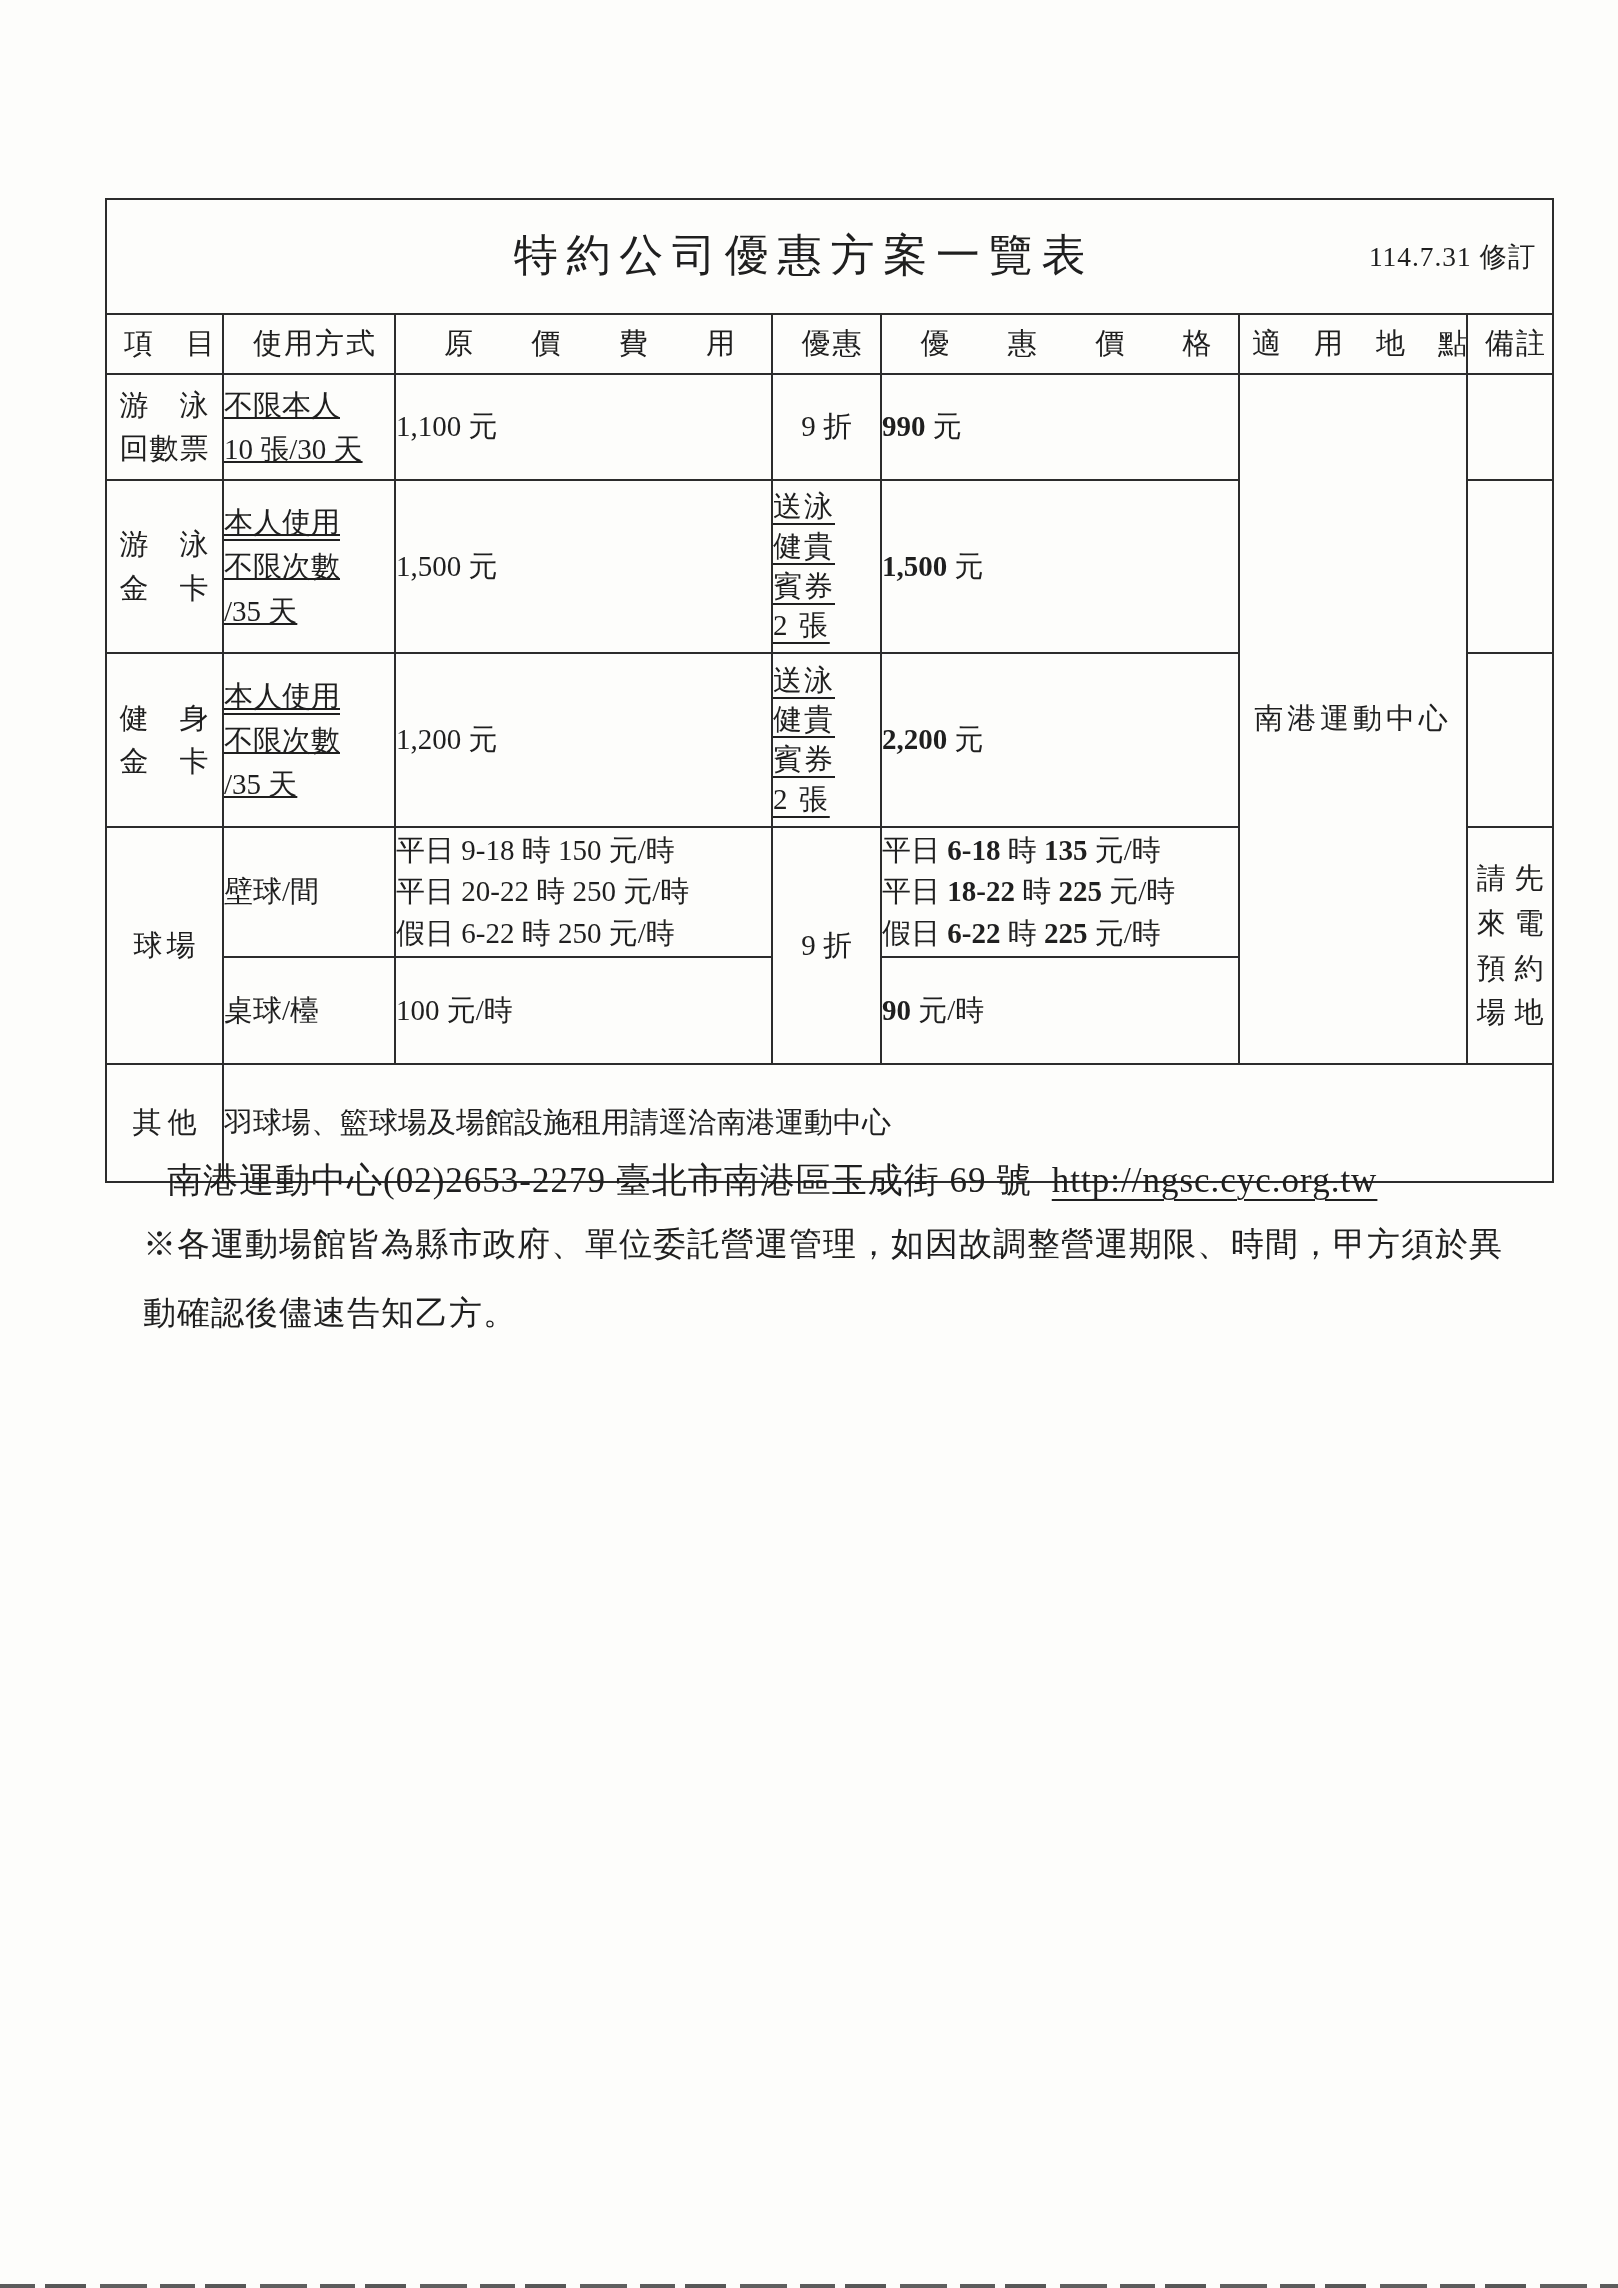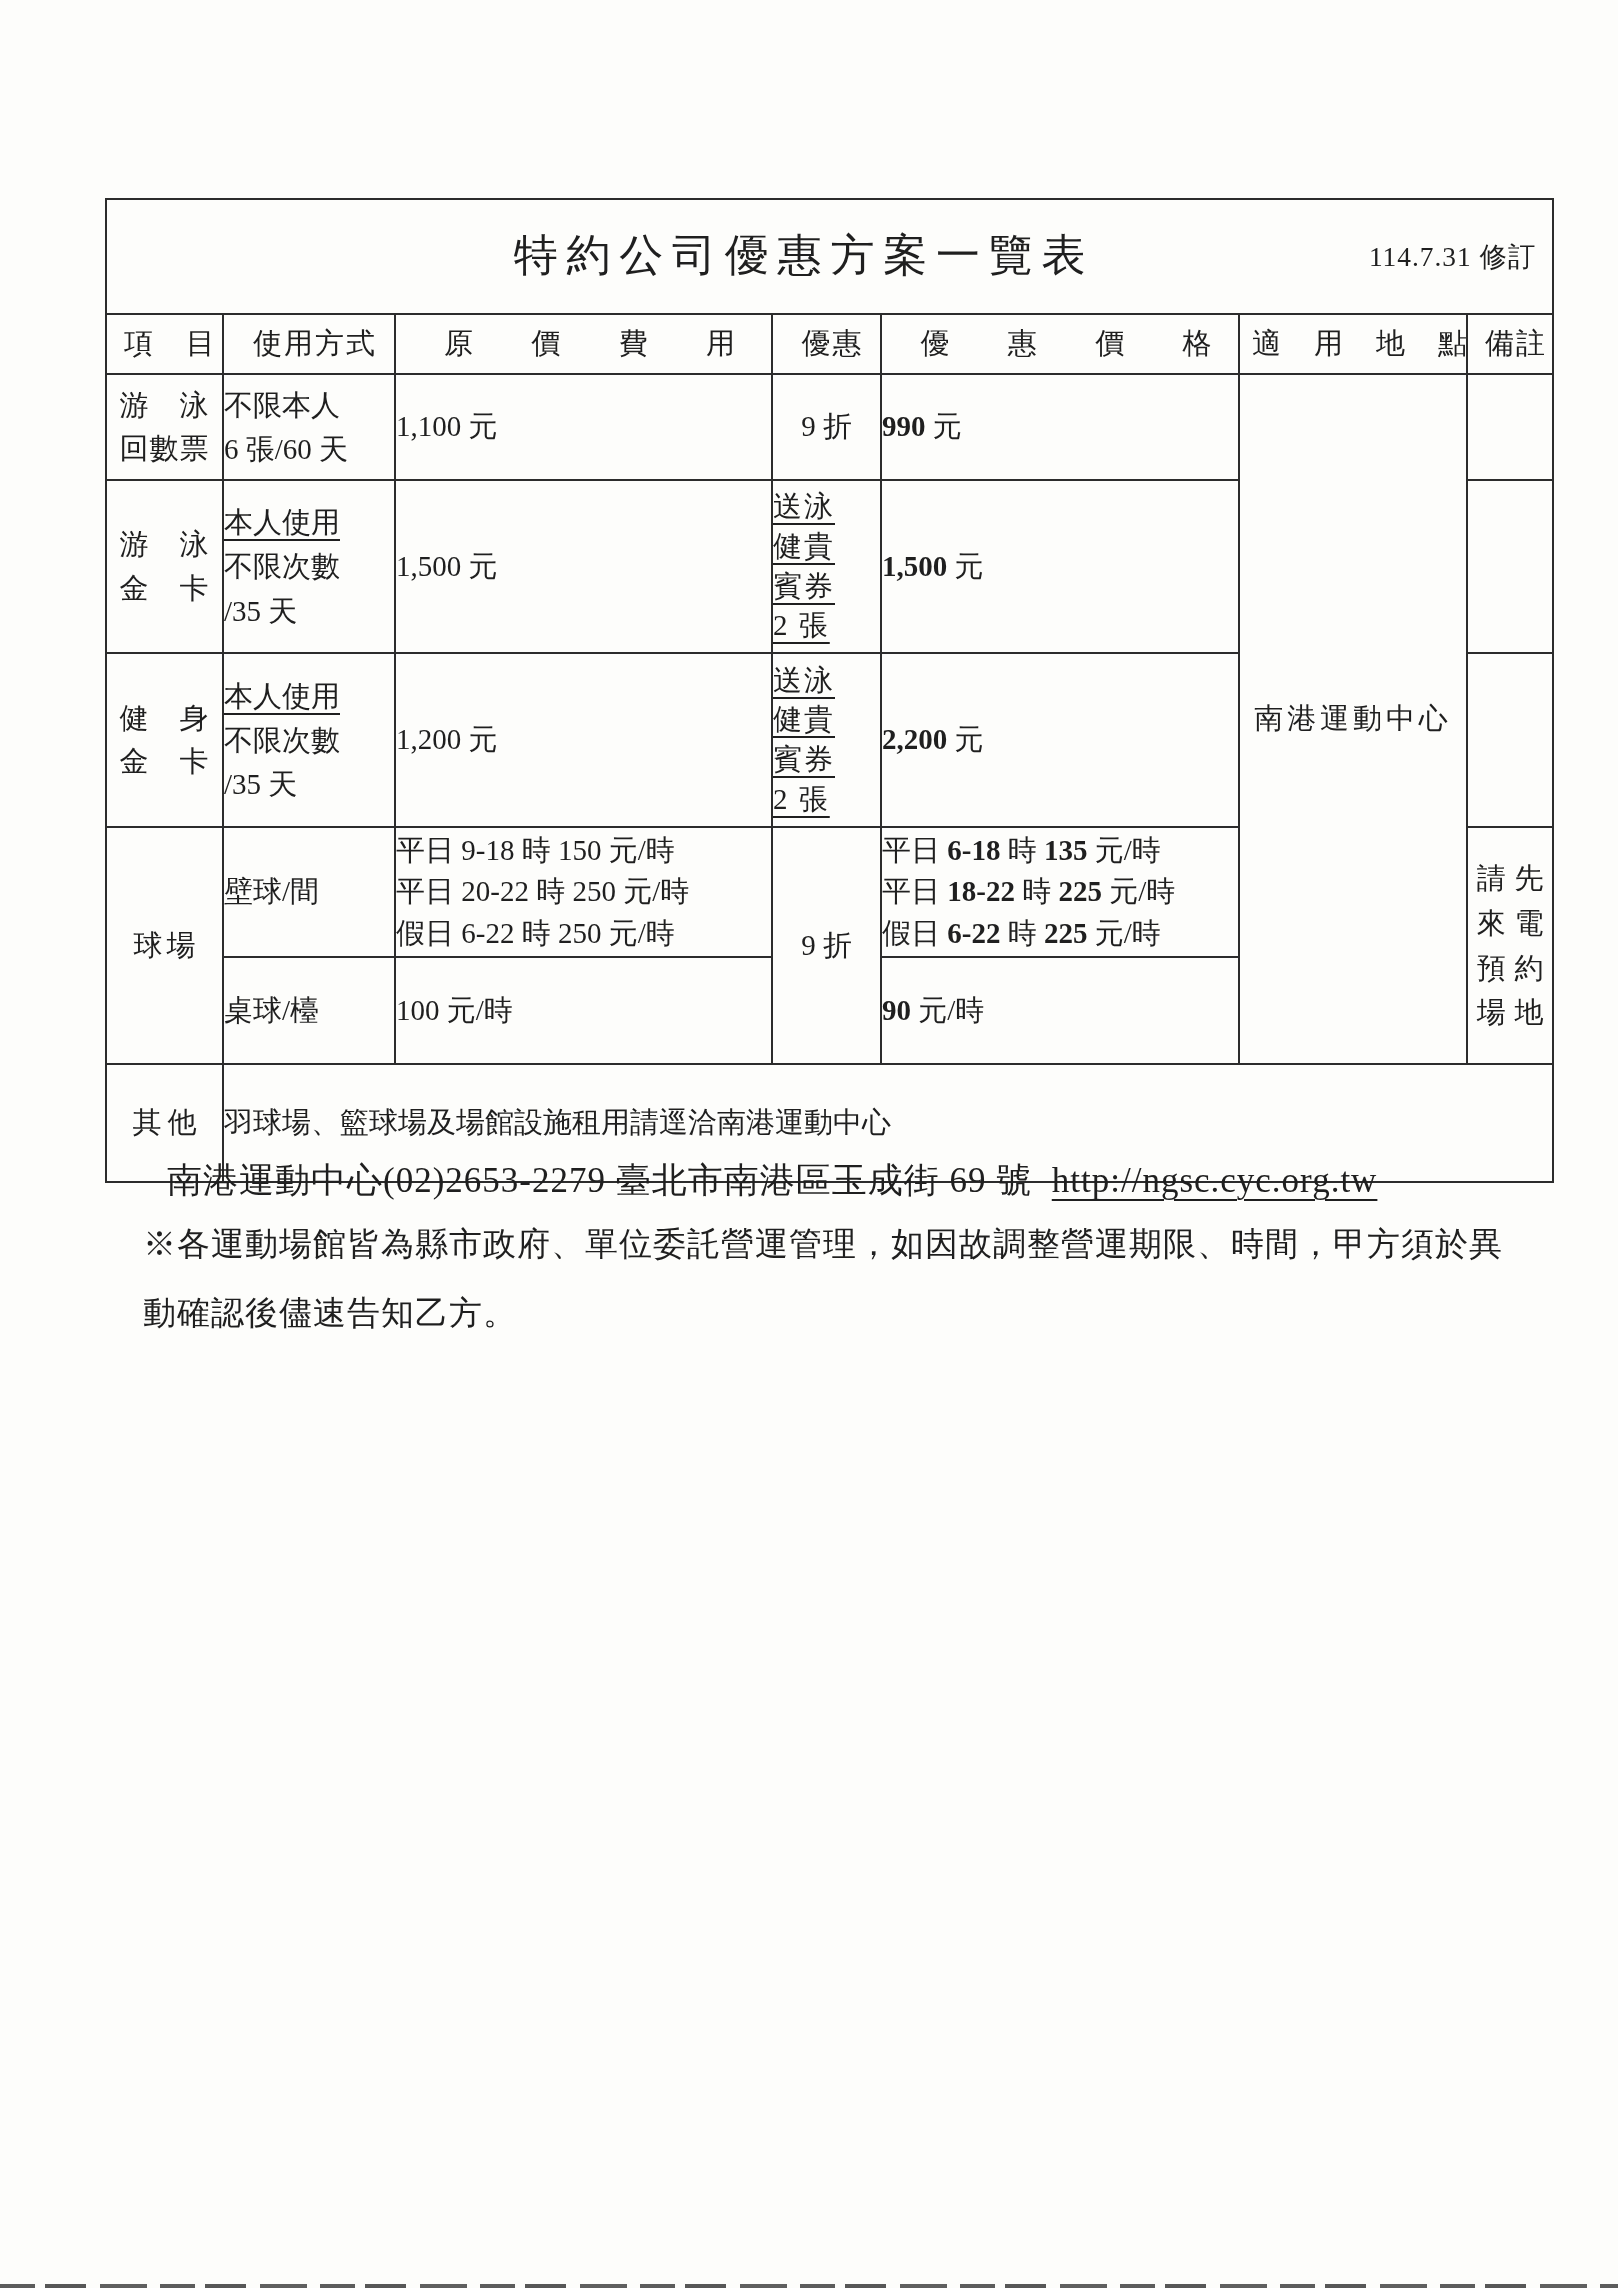--- a/index.html
+++ b/index.html
@@ -46,21 +46,21 @@
   
   tr.hdr td { height: 58px; text-align: center; font-size: 29px; white-space: nowrap; padding-left: 12px; }
   td.h-wide   { letter-spacing: 14.7px; text-indent: 14.7px; }  
   td.h-mid    { letter-spacing: 2px; }
   td.h-plain  { letter-spacing: 2px; }
 
   
   td.item-cell   { text-align: center; }
   .item-line     { letter-spacing: 1px; white-space: nowrap; line-height: 1.5; }
   td.usage-cell  { padding-left: 14.7px; }
-  .usage-line    { white-space: nowrap; line-height: 1.52; }
+  .usage-line    { white-space: nowrap; line-height: 1.52; text-decoration: underline; }
   .u             { text-decoration: underline; text-underline-offset: 6.9px; text-decoration-thickness: 2px; }
   td.oprice-cell { padding-left: 26.5px; font-size: 30px; }
   td.disc-cell   { text-align: center; white-space: nowrap; }
   td.disc-lines-cell { padding-left: 19.6px; }
   .disc-line     { white-space: nowrap; line-height: 1.37; letter-spacing: 2px; }
   td.dprice-cell { padding-left: 24.5px; font-size: 30px; }
   .b             { font-weight: bold; }
   td.court-oprice { padding-left: 18.6px; }
   .court-line    { white-space: nowrap; line-height: 1.42; }
   td.court-dprice { padding-left: 7.8px; }
@@ -129,21 +129,21 @@
       <td class="h-plain">備註</td>
     </tr>
 
     <tr style="height:106px">
       <td class="item-cell">
         <div class="item-line">游　泳</div>
         <div class="item-line">回數票</div>
       </td>
       <td class="usage-cell">
         <div class="usage-line">不限本人</div>
-        <div class="usage-line">6 張/60 天</div>
+        <div class="usage-line">10 張/30 天</div>
       </td>
       <td class="oprice-cell">1,100 元</td>
       <td class="disc-cell">9 折</td>
       <td class="dprice-cell">
         <span class="b">990</span>
         <span>元</span>
       </td>
       <td class="location-cell" rowspan="5">南港運動中心</td>
       <td></td>
     </tr>

